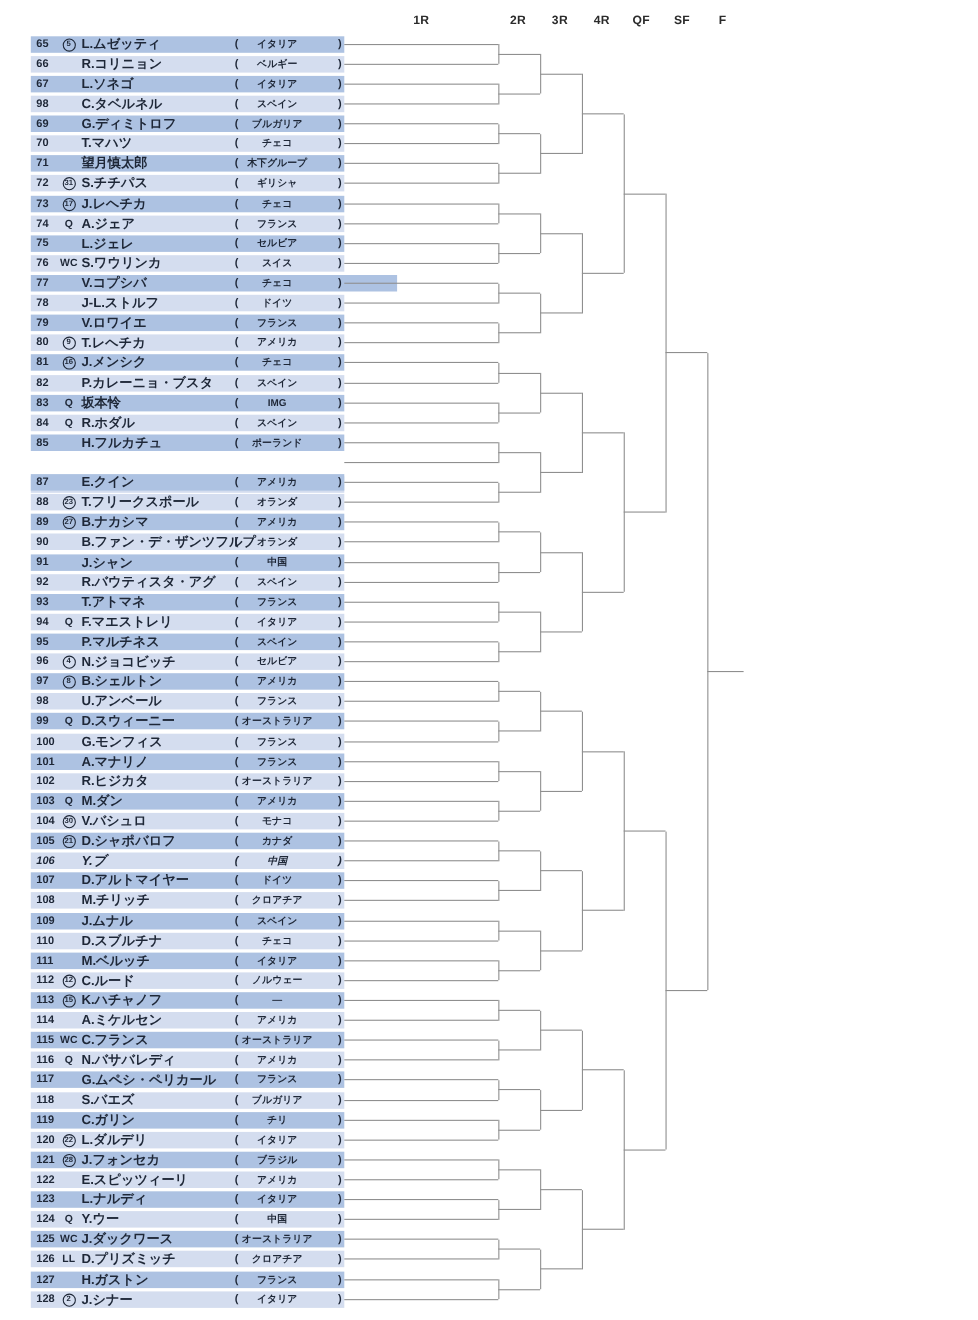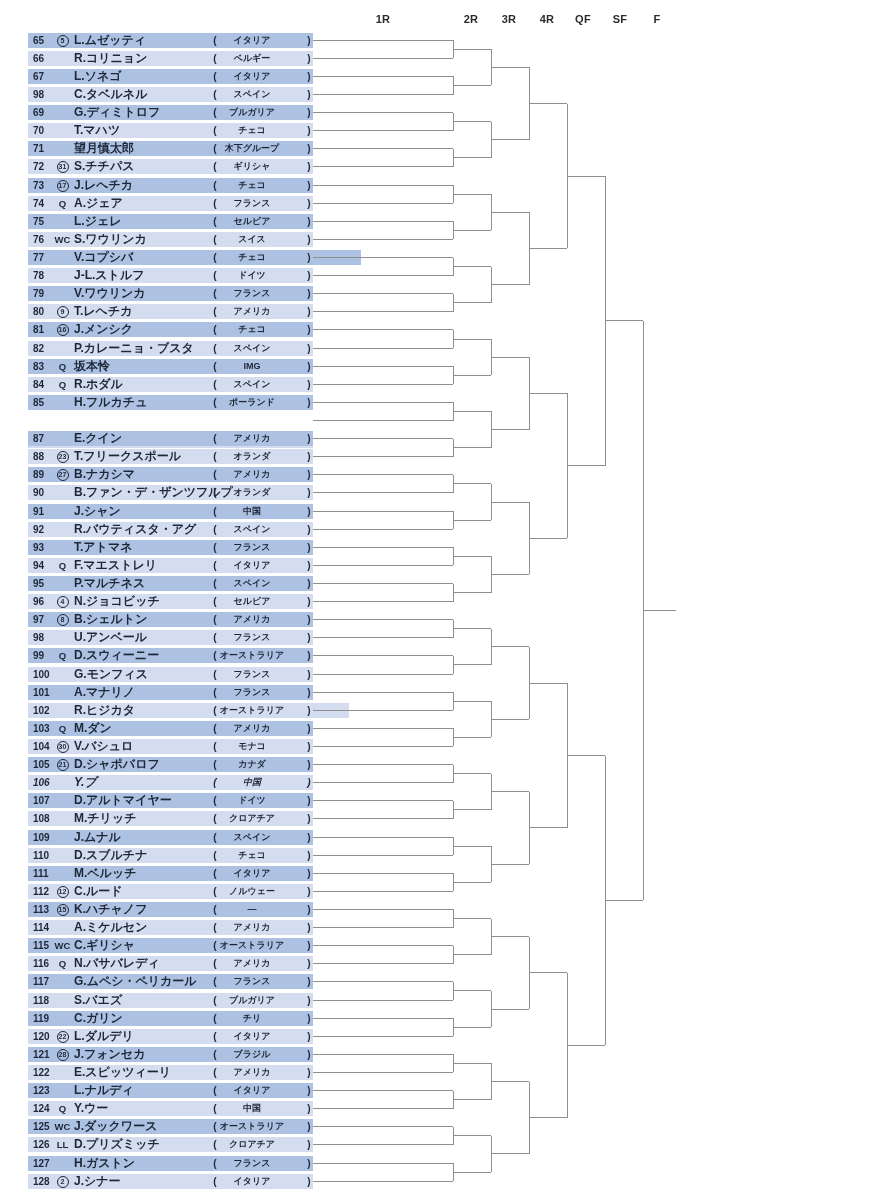--- a/index.html
+++ b/index.html
@@ -157,21 +157,21 @@
         <span class="pos">78</span>
         <span class="mk"></span>
         <span class="name">J-L.ストルフ</span>
         <span class="po">(</span>
         <span class="co">ドイツ</span>
         <span class="pc">)</span>
       </div>
       <div class="prow odd" style="top: 286.24px;">
         <span class="pos">79</span>
         <span class="mk"></span>
-        <span class="name">V.ワウリンカ</span>
+        <span class="name">V.ロワイエ</span>
         <span class="po">(</span>
         <span class="co">フランス</span>
         <span class="pc">)</span>
       </div>
       <div class="prow even" style="top: 304.35px;">
         <span class="pos">80</span>
         <span class="mk"><span class="seed">9</span></span>
         <span class="name">T.レヘチカ</span>
         <span class="po">(</span>
         <span class="co">アメリカ</span>
@@ -338,21 +338,21 @@
         <span class="pc">)</span>
       </div>
       <div class="prow odd" style="top: 684.66px;">
         <span class="pos">101</span>
         <span class="mk"></span>
         <span class="name">A.マナリノ</span>
         <span class="po">(</span>
         <span class="co">フランス</span>
         <span class="pc">)</span>
       </div>
-      <div class="prow even" style="top: 702.77px; padding-left: 36px;">
+      <div class="prow even" style="top: 702.77px;">
         <span class="pos">102</span>
         <span class="mk"></span>
         <span class="name">R.ヒジカタ</span>
         <span class="po">(</span>
         <span class="co">オーストラリア</span>
         <span class="pc">)</span>
       </div>
       <div class="prow odd" style="top: 720.88px;">
         <span class="pos">103</span>
         <span class="mk">Q</span>
@@ -445,21 +445,21 @@
         <span class="pos">114</span>
         <span class="mk"></span>
         <span class="name">A.ミケルセン</span>
         <span class="po">(</span>
         <span class="co">アメリカ</span>
         <span class="pc">)</span>
       </div>
       <div class="prow odd" style="top: 938.2px;">
         <span class="pos">115</span>
         <span class="mk">WC</span>
-        <span class="name">C.ギリシャ</span>
+        <span class="name">C.フランス</span>
         <span class="po">(</span>
         <span class="co">オーストラリア</span>
         <span class="pc">)</span>
       </div>
       <div class="prow even" style="top: 956.31px;">
         <span class="pos">116</span>
         <span class="mk">Q</span>
         <span class="name">N.バサバレディ</span>
         <span class="po">(</span>
         <span class="co">アメリカ</span>

